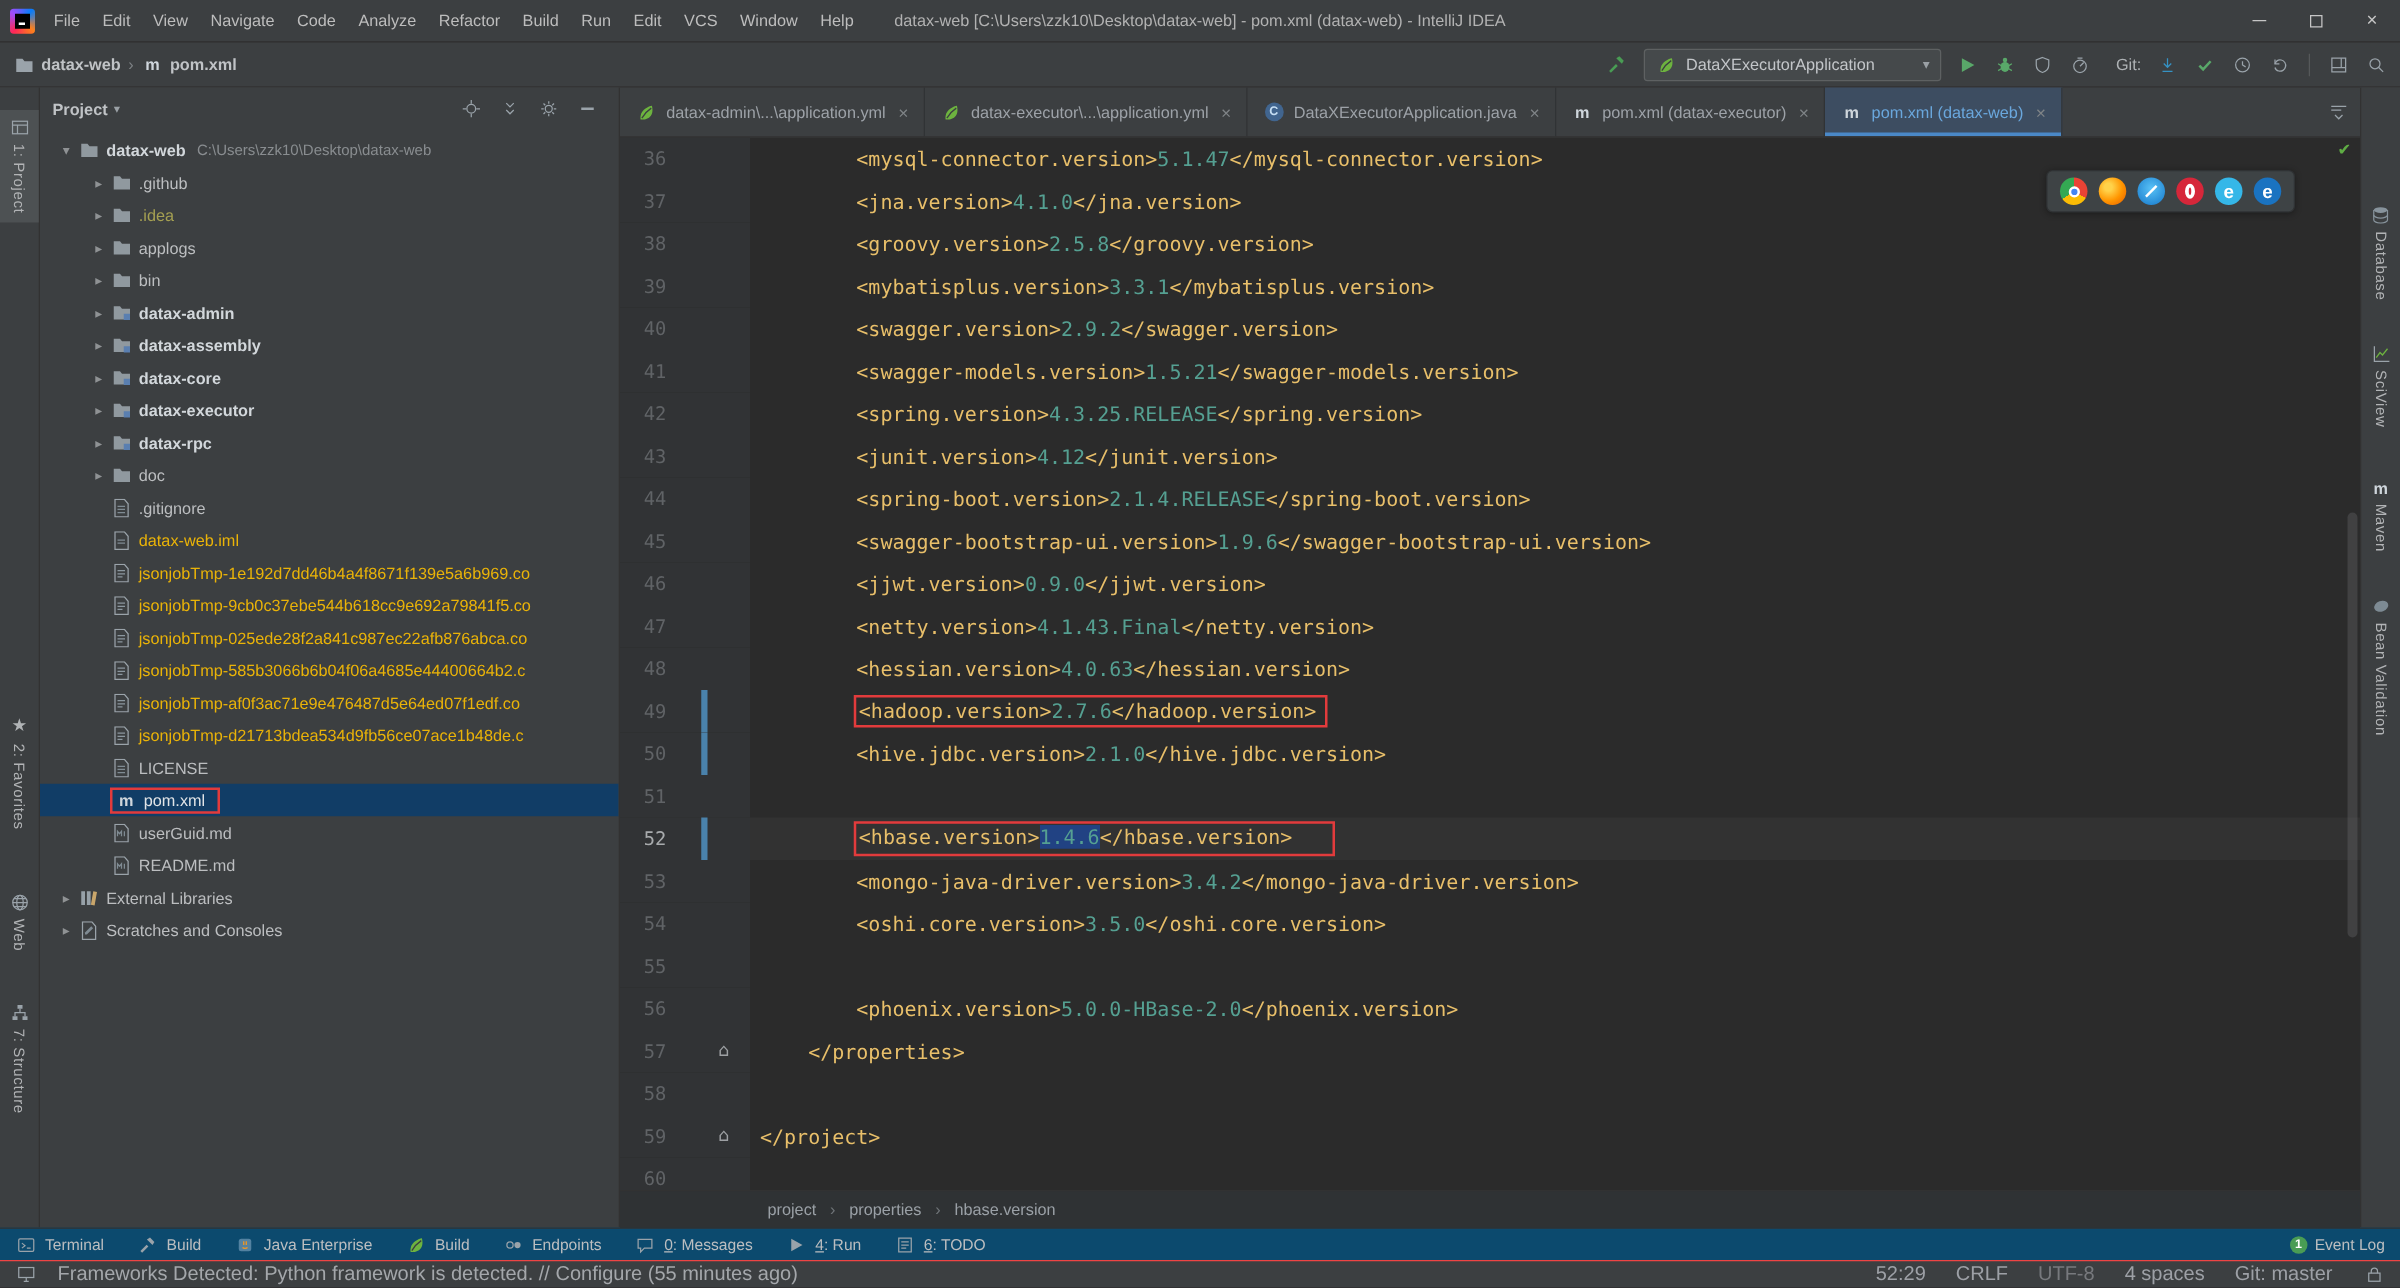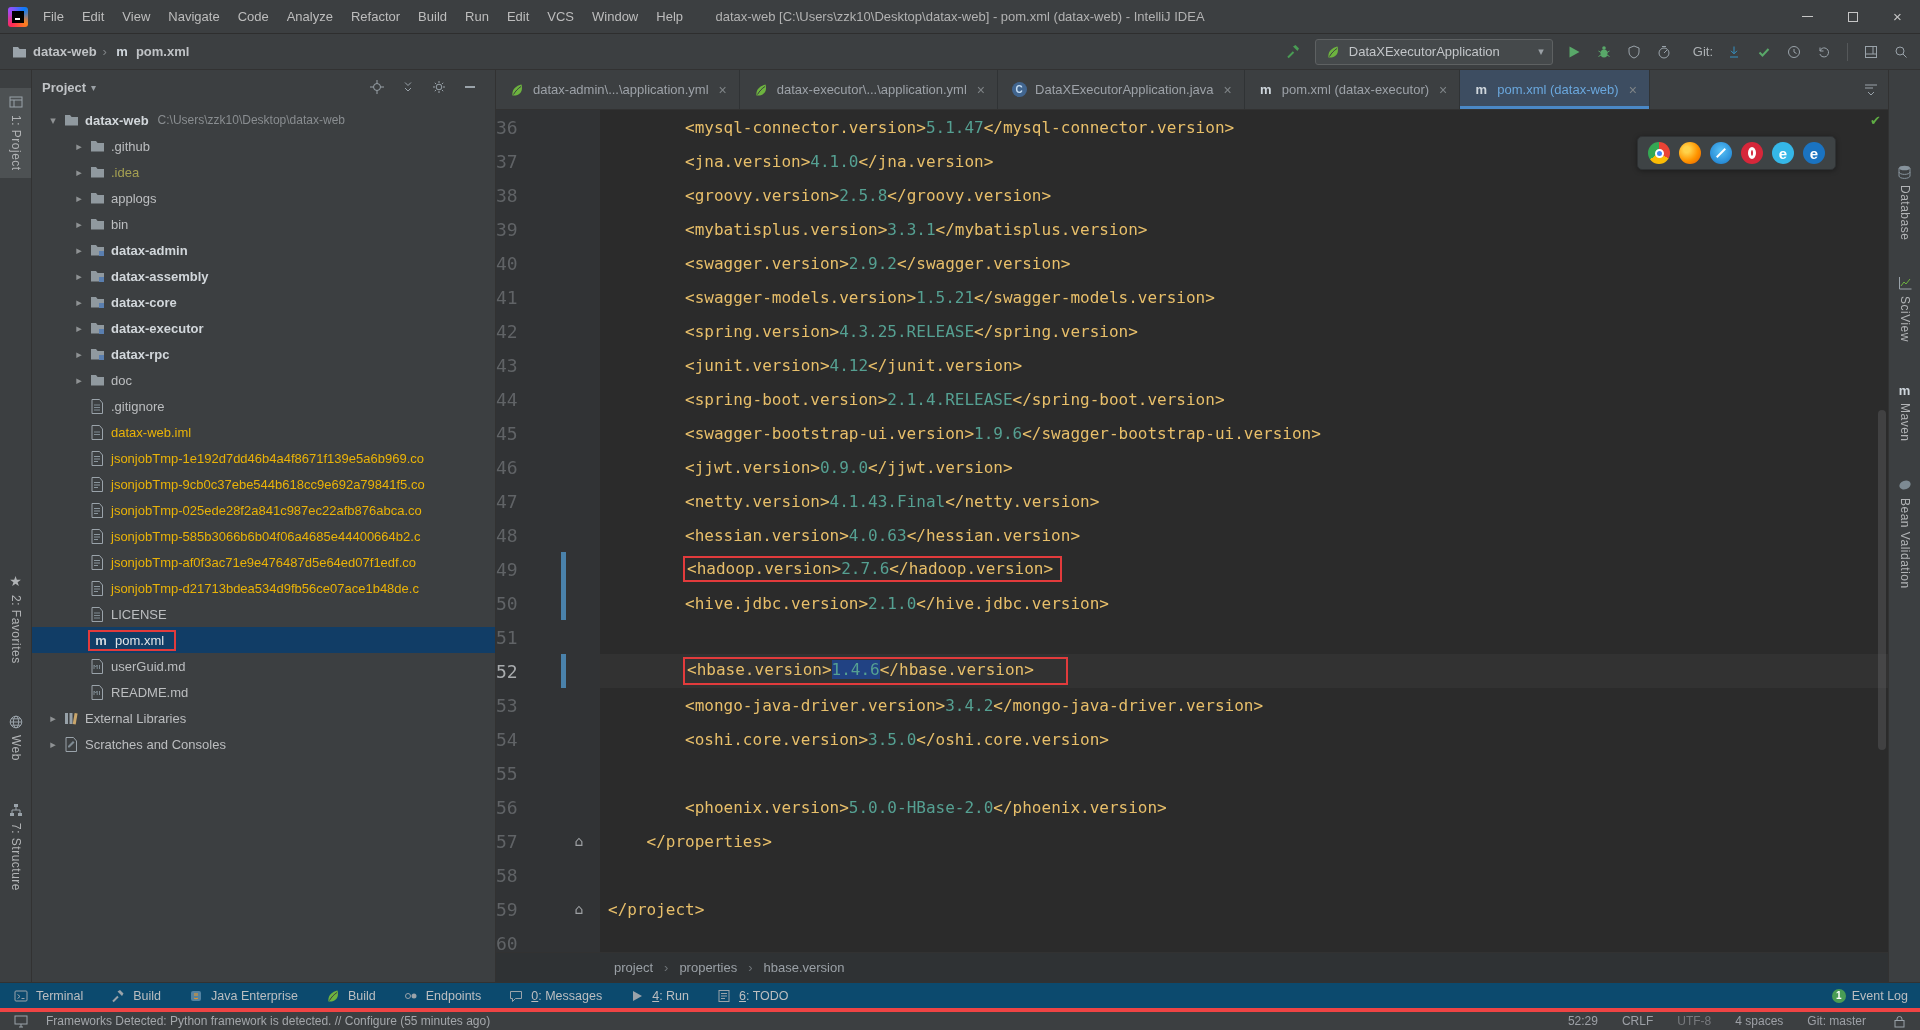--- a/index.html
+++ b/index.html
@@ -76,21 +76,21 @@
   .tabs{height:40px;flex:none;background:#3c3f41;display:flex;position:relative;border-bottom:1px solid #323232}
   .tab{display:flex;align-items:center;gap:7px;padding:0 12px;color:#9da2a8;border-right:1px solid #303335;cursor:default}
   .tab.active{background:#3d4d61;color:#6aa7dd;box-shadow:inset 0 -3px 0 #4a88c7}
   .tab-close{color:#7f8487;font-size:14px;margin-left:3px}
   .tabs-extra{position:absolute;right:8px;top:0;height:40px;display:flex;align-items:center}
 
   .code-wrap{flex:1;position:relative;overflow:hidden}
   .cline{height:34px;display:flex;font-family:"DejaVu Sans Mono",monospace;font-size:16px;color:#a9b7c6}
   .cline.cur{background:#323232}
   .gutter{width:104px;flex:none;height:100%;background:#313335;display:flex;align-items:center}
-  .ln{width:56px;text-align:left;font-size:18px;color:#606366}
+  .ln{width:56px;text-align:center;font-size:15px;color:#606366}
   .ln.on{color:#a8abad}
   .vcs{width:5px;height:100%;margin-left:9px}
   .vcs.on{background:#4a82ab}
   .foldc{width:26px;text-align:center;color:#9da0a3;font-size:14px;font-family:"DejaVu Sans",sans-serif}
   .ctext{padding-left:8px;display:flex;align-items:center;height:100%;white-space:pre}
   .ind{display:inline-block;flex:none}
   .tk.tag{color:#e8bf6a}
   .tk.val{color:#55a092}
   .tk.sel{background:#214283}
   .redbox{display:inline-block;border:2px solid #e23b3c;padding:1px 7px 2px 2px;margin:-2px 0 -2px -2px}
@@ -118,22 +118,22 @@
     border-top:1px solid #323232;padding-left:118px;color:#9aa0a6}
   .ebc .sep{color:#6f7478}
 
   
   .bottombar{height:26px;flex:none;background:#0c4a6e;border-top:1px solid #323232;
     display:flex;align-items:center;gap:26px;padding:0 12px;font-size:12.5px}
   .bb-item{display:inline-flex;align-items:center;gap:6px;color:#bcbec0;cursor:default;white-space:nowrap}
   .bb-spacer{flex:1}
   .evt-badge{width:14px;height:14px;border-radius:50%;background:#499c54;color:#fff;font-size:10px;
     display:inline-flex;align-items:center;justify-content:center;font-weight:bold}
-  .statusbar{height:22px;flex:none;background:#3c3f41;border-top:4px solid #ef4444;
-    display:flex;align-items:center;gap:16px;padding:0 12px;font-size:12px;color:#9da0a6}
+  .statusbar{height:22px;flex:none;background:#3c3f41;border-top:1px solid #ef4444;
+    display:flex;align-items:center;gap:16px;padding:0 12px;font-size:16px;color:#9da0a6}
   .sb-msg{color:#a4a7ab}
   .sb-right{margin-left:auto;display:flex;align-items:center;gap:24px}
   .sb-item.dim{color:#77797d}
 
   
   .ic{display:inline-flex;align-items:center;justify-content:center;width:18px;flex:none}
   .ic svg{display:block}
   .mvn-m{font-weight:bold;font-size:13px;color:#cfd6dc;line-height:1}
   .jcls{width:15px;height:15px;border-radius:50%;background:#41658f;color:#c4ddf3;font-size:10px;
     font-weight:bold;display:inline-flex;align-items:center;justify-content:center}

